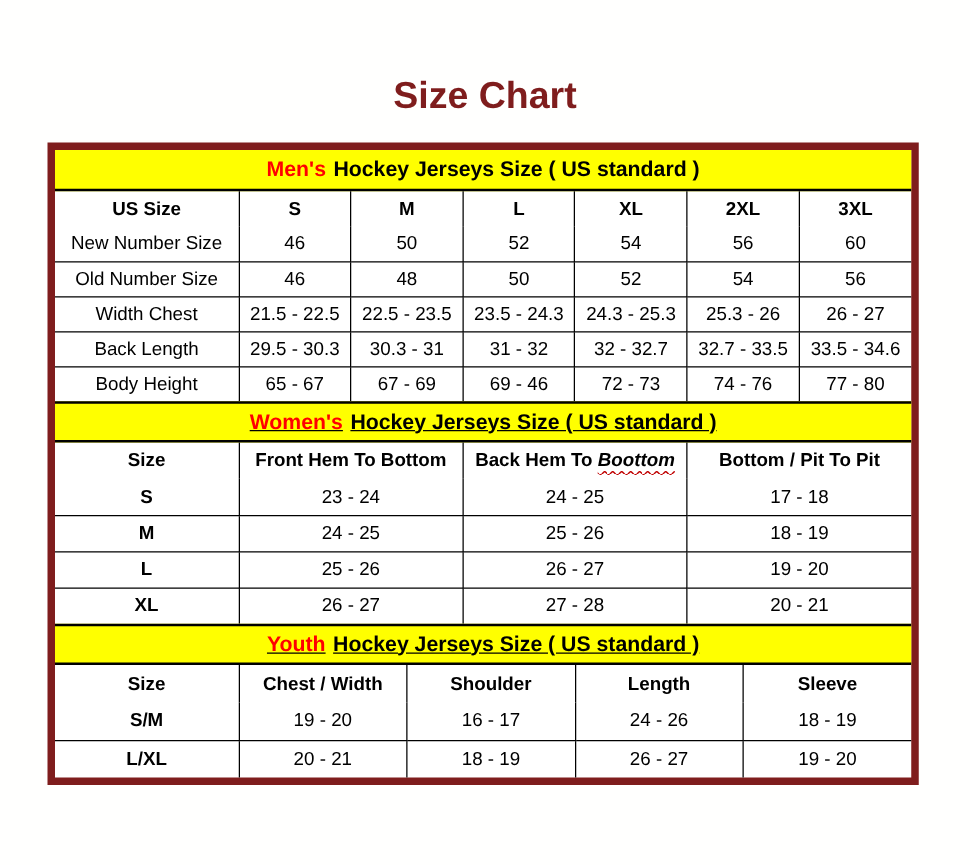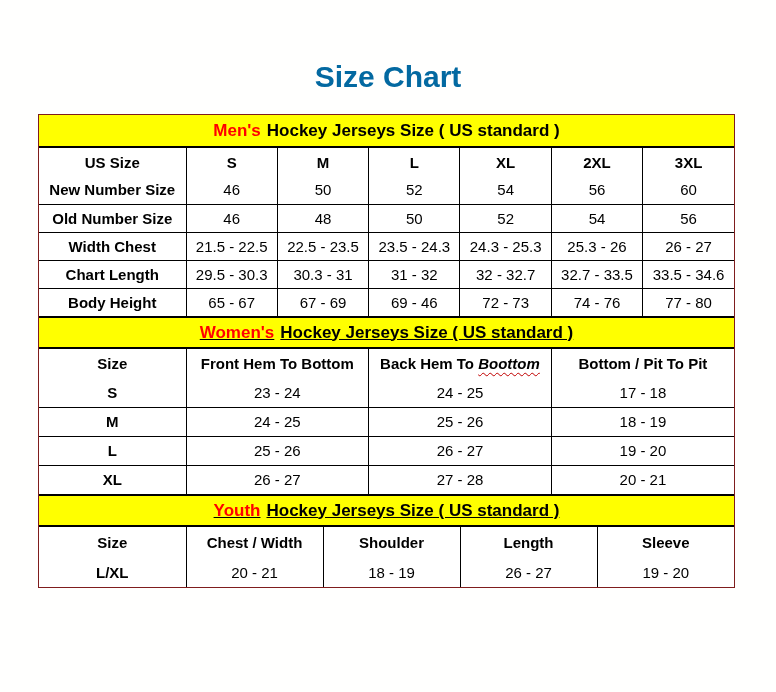--- a/index.html
+++ b/index.html
@@ -8,27 +8,27 @@
     background: #FFFFFE;
     font-family: "Liberation Sans", sans-serif;
     color: #000;
     overflow: hidden;
   }
   .page-title {
     padding-top: 60px;
     text-align: center;
     font-size: 30px;
     font-weight: bold;
-    color: #0369a1;
+    color: #7f1d1d;
     letter-spacing: 0px;
   }
   .chart-wrapper {
     margin: 20px 0 0 38px;
     width: 697px;
-    border: 1px solid #7f1d1d;
+    border: 6px solid #7f1d1d;
     background: #fff;
   }
   .section-header {
     background: #FFFF00;
     height: 33px;
     display: flex;
     align-items: center;
     justify-content: center;
     font-size: 17px;
     font-weight: bold;
@@ -46,21 +46,21 @@
     text-align: center;
     vertical-align: middle;
     font-size: 15px;
     padding: 0 2px;
   }
   th { font-weight: bold; }
   td { font-weight: normal; }
   .section-mens   th, .section-mens   td { height: 28px; }
   .section-womens th, .section-womens td { height: 29px; }
   .section-youth  th, .section-youth  td { height: 30px; }
-  .section-mens td.row-label { font-weight: bold; margin-left: 14px; }
+  .section-mens td.row-label { font-weight: normal; margin-left: 14px; }
   .section-womens td.row-label, .section-youth td.row-label { font-weight: bold; }
   
   table tr > *:first-child { border-left: none; }
   table tr > *:last-child  { border-right: none; }
   table tr:last-child > *  { border-bottom: none; }
   table tr:first-child > * { border-top: none; }
   .squiggle {
     text-decoration-line: underline;
     text-decoration-style: wavy;
     text-decoration-color: #C00000;
@@ -118,21 +118,21 @@
           <tr>
             <td class="row-label">Width Chest</td>
             <td>21.5 - 22.5</td>
             <td>22.5 - 23.5</td>
             <td>23.5 - 24.3</td>
             <td>24.3 - 25.3</td>
             <td>25.3 - 26</td>
             <td>26 - 27</td>
           </tr>
           <tr>
-            <td class="row-label">Chart Length</td>
+            <td class="row-label">Back Length</td>
             <td>29.5 - 30.3</td>
             <td>30.3 - 31</td>
             <td>31 - 32</td>
             <td>32 - 32.7</td>
             <td>32.7 - 33.5</td>
             <td>33.5 - 34.6</td>
           </tr>
           <tr>
             <td class="row-label">Body Height</td>
             <td>65 - 67</td>
@@ -205,20 +205,27 @@
           <tr>
             <th>Size</th>
             <th>Chest / Width</th>
             <th>Shoulder</th>
             <th>Length</th>
             <th>Sleeve</th>
           </tr>
         </thead>
         <tbody>
           <tr>
+            <td class="row-label">S/M</td>
+            <td>19 - 20</td>
+            <td>16 - 17</td>
+            <td>24 - 26</td>
+            <td>18 - 19</td>
+          </tr>
+          <tr>
             <td class="row-label">L/XL</td>
             <td>20 - 21</td>
             <td>18 - 19</td>
             <td>26 - 27</td>
             <td>19 - 20</td>
           </tr>
         </tbody>
       </table>
   </div>
 

